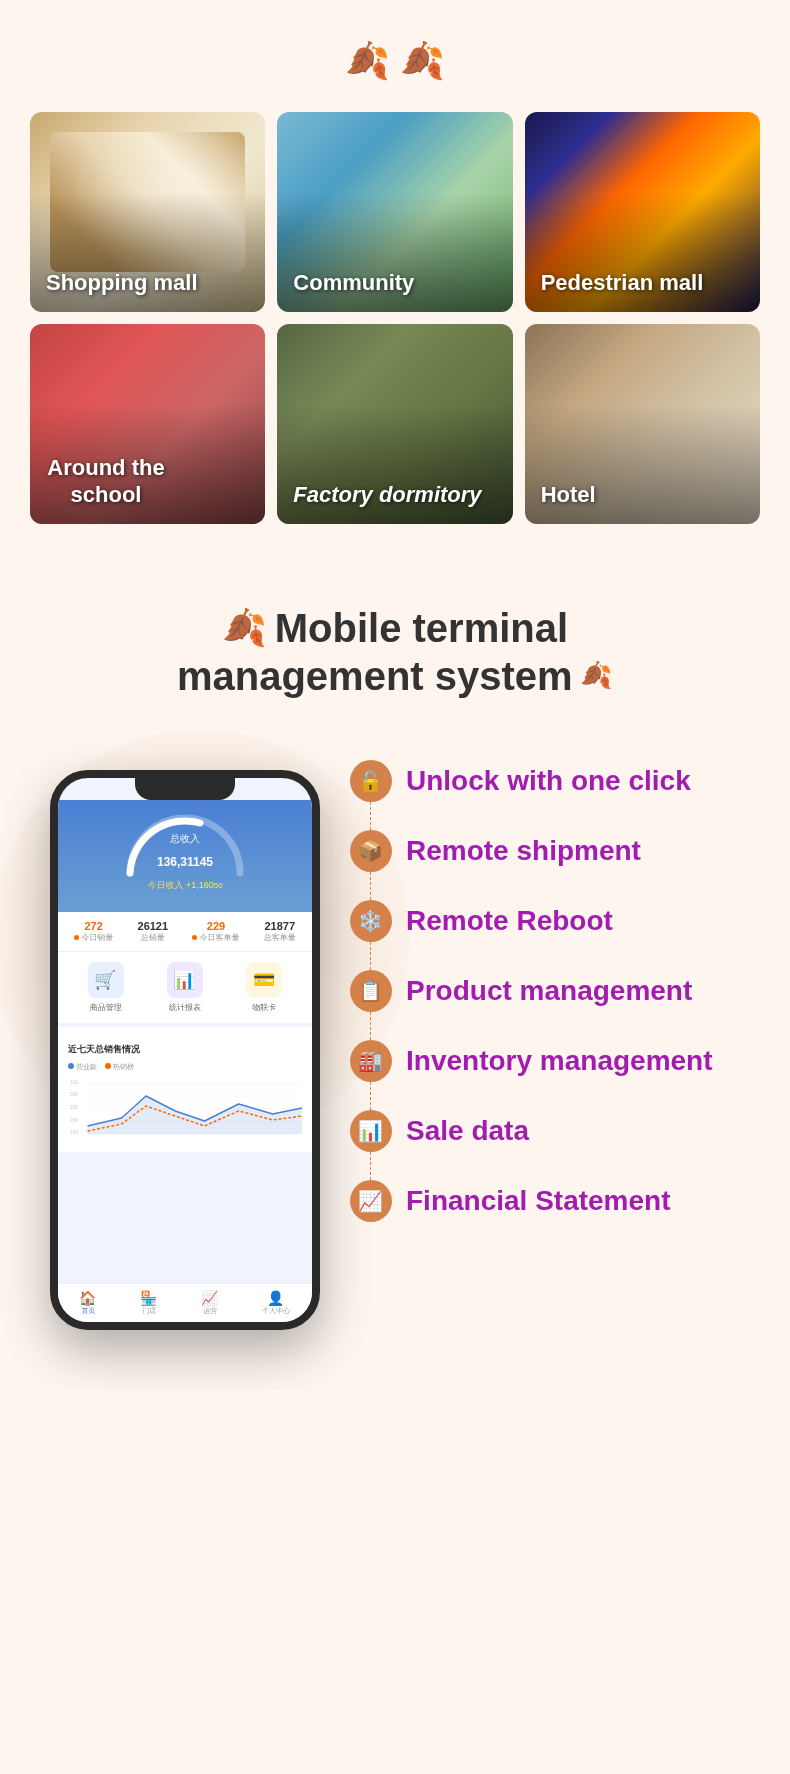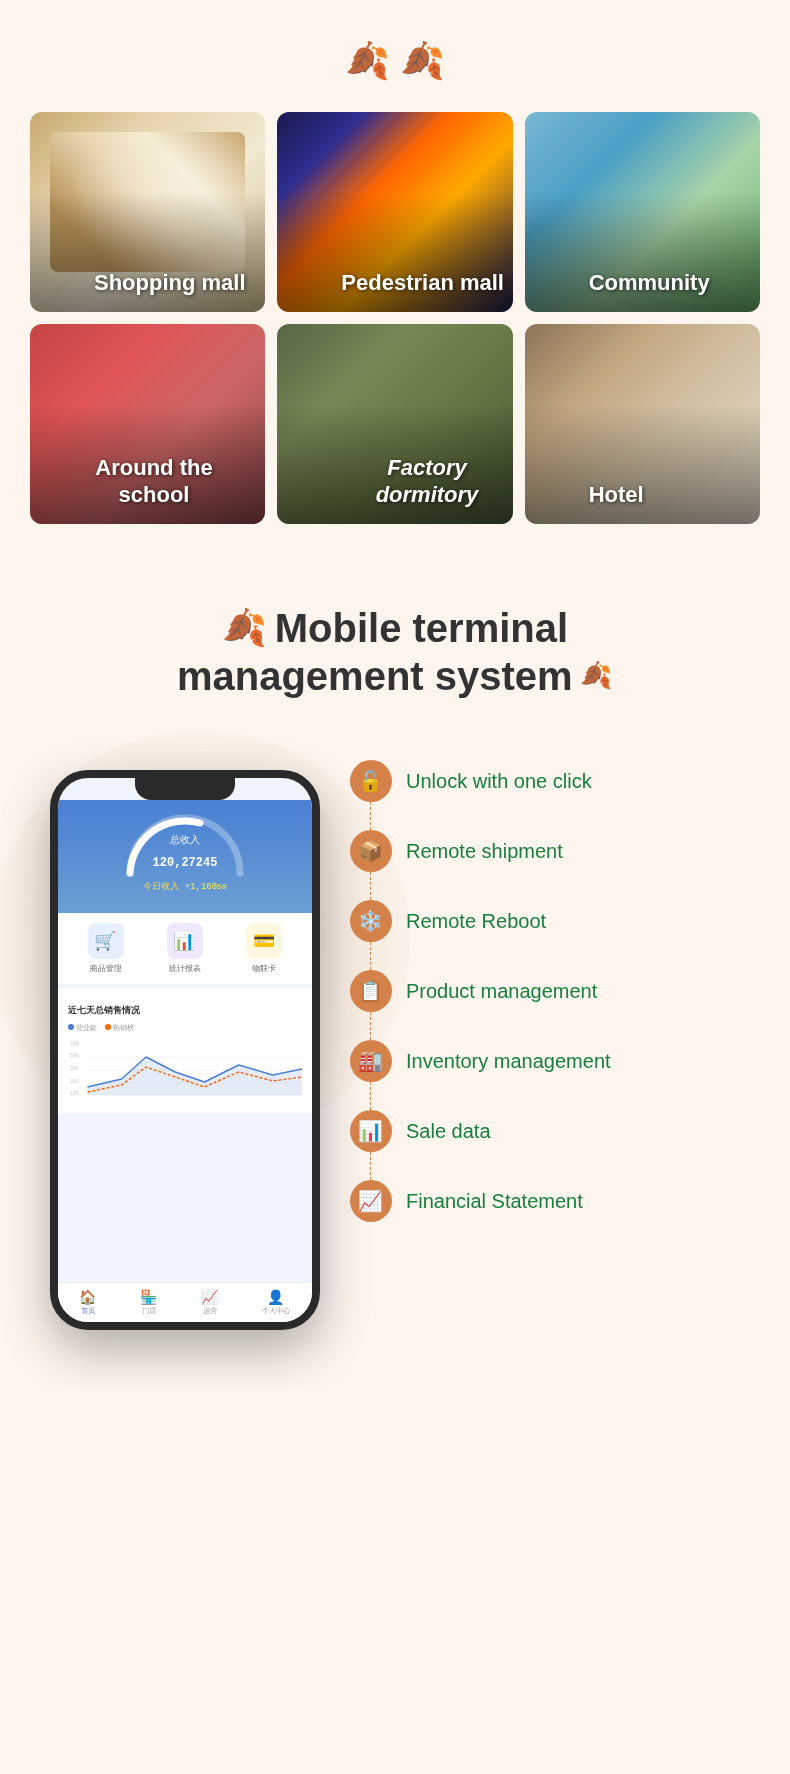--- a/index.html
+++ b/index.html
@@ -44,21 +44,20 @@
     }
     .grid-label {
       position: absolute;
       bottom: 16px;
       left: 16px;
       color: white;
       font-size: 22px;
       font-weight: bold;
       text-shadow: 1px 1px 4px rgba(0,0,0,0.7);
       line-height: 1.2;
-      margin-left: 48px;
     }
 
     
     .bg-shopping {
       background: linear-gradient(135deg, #c8a96e 0%, #e8d5b0 30%, #f0e8d0 60%, #d4c090 100%);
     }
     .bg-pedestrian {
       background: linear-gradient(135deg, #1a1a4e 0%, #2d2d8f 20%, #ff6600 40%, #ffaa00 60%, #1a1a4e 100%);
     }
     .bg-community {
@@ -171,21 +170,20 @@
       border-radius: 0 0 16px 16px;
       z-index: 10;
     }
     .phone-screen {
       width: 100%;
       height: 100%;
       background: #f0f4ff;
       border-radius: 30px;
       overflow: hidden;
       padding-top: 22px;
-      font-family: Liberation Mono, monospace;
     }
 
     
     .phone-header {
       background: linear-gradient(180deg, #4a7fd4 0%, #6a9fd4 100%);
       padding: 8px 16px 20px;
       color: white;
       text-align: center;
     }
     .phone-revenue-label {
@@ -346,44 +344,44 @@
       background: #d4824a;
       display: flex;
       align-items: center;
       justify-content: center;
       flex-shrink: 0;
       margin-right: 14px;
       color: white;
       font-size: 20px;
     }
     .feature-text {
-      font-size: 20px;
-      color: #15803d;
-      font-weight: 400;
+      font-size: 28px;
+      color: #a21caf;
+      font-weight: 700;
     }
   </style>
 </head>
 <body>
 
 <section class="suitable-section">
   <h1 class="section-title">
     <span class="leaf-icon">🍂</span>
     <span class="leaf-icon">🍂</span>
   </h1>
 
   <div class="grid-container">
 
     <div class="grid-item bg-shopping">
       <span class="grid-label">Shopping mall</span>
     </div>
+    <div class="grid-item bg-community">
+      <span class="grid-label">Community</span>
+    </div>
     <div class="grid-item bg-pedestrian">
       <span class="grid-label">Pedestrian mall</span>
-    </div>
-    <div class="grid-item bg-community">
-      <span class="grid-label">Community</span>
     </div>
 
     <div class="grid-item bg-school">
       <span class="grid-label" style="max-width:120px;">Around the school</span>
     </div>
     <div class="grid-item bg-factory">
       <span class="grid-label">Factory dormitory</span>
     </div>
     <div class="grid-item bg-hotel">
       <span class="grid-label">Hotel</span>
@@ -413,29 +411,47 @@
 
           <div class="phone-header">
             
             <svg width="130" height="70" viewBox="0 0 130 70">
               <path d="M 10 65 A 55 55 0 0 1 120 65" fill="none" stroke="rgba(255,255,255,0.3)" stroke-width="7" stroke-linecap="round"></path>
               <path d="M 10 65 A 55 55 0 0 1 80 15" fill="none" stroke="white" stroke-width="7" stroke-linecap="round"></path>
             </svg>
             <div style="margin-top:-50px; text-align:center;">
               <div class="phone-revenue-label">总收入</div>
               <div class="phone-revenue-amount">
-                <span>120,272</span><span style="font-size:12px;text-align:center;">45</span>
+                <span>136,311</span><span style="font-size:12px;text-align:center;">45</span>
               </div>
               <div class="phone-today">
                 <span>今日收入</span>
                 <span style="color:#ffee44;">+1,160</span><span style="color:#ffee44;font-size:8px;">50</span>
               </div>
             </div>
           </div>
 
+          <div class="phone-stats">
+            <div class="stat-item">
+              <div class="stat-num orange">272</div>
+              <div class="stat-label-small"><span class="dot-orange"></span><span>今日销量</span></div>
+            </div>
+            <div class="stat-item">
+              <div class="stat-num black">26121</div>
+              <div class="stat-label-small">总销量</div>
+            </div>
+            <div class="stat-item">
+              <div class="stat-num orange">229</div>
+              <div class="stat-label-small"><span class="dot-orange"></span><span>今日客单量</span></div>
+            </div>
+            <div class="stat-item">
+              <div class="stat-num black">21877</div>
+              <div class="stat-label-small">总客单量</div>
+            </div>
+          </div>
 
           <div class="phone-icons">
             <div class="phone-icon-item">
               <div class="phone-icon-box icon-blue">
                   <span>🛒</span>
                 </div>
               <div class="phone-icon-label">商品管理</div>
             </div>
             <div class="phone-icon-item">
               <div class="phone-icon-box icon-purple">

